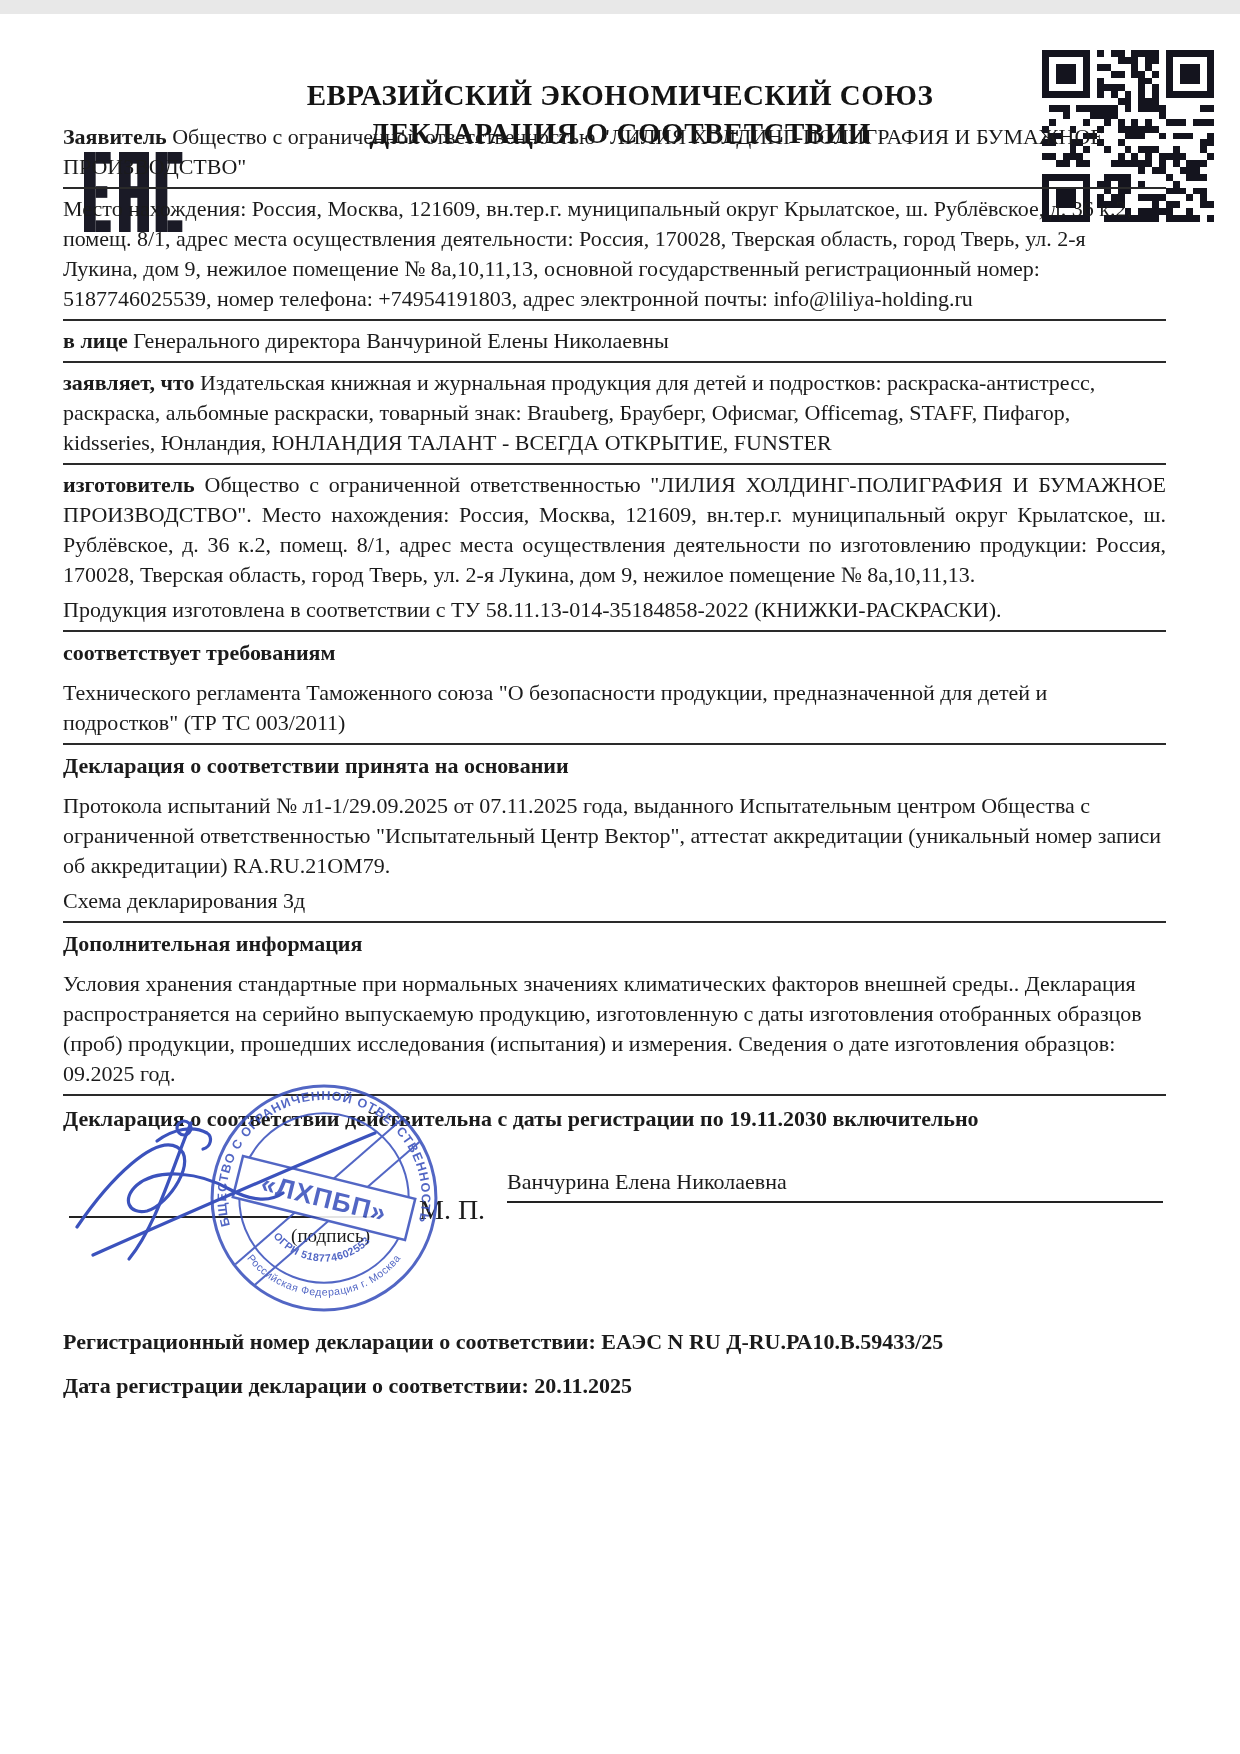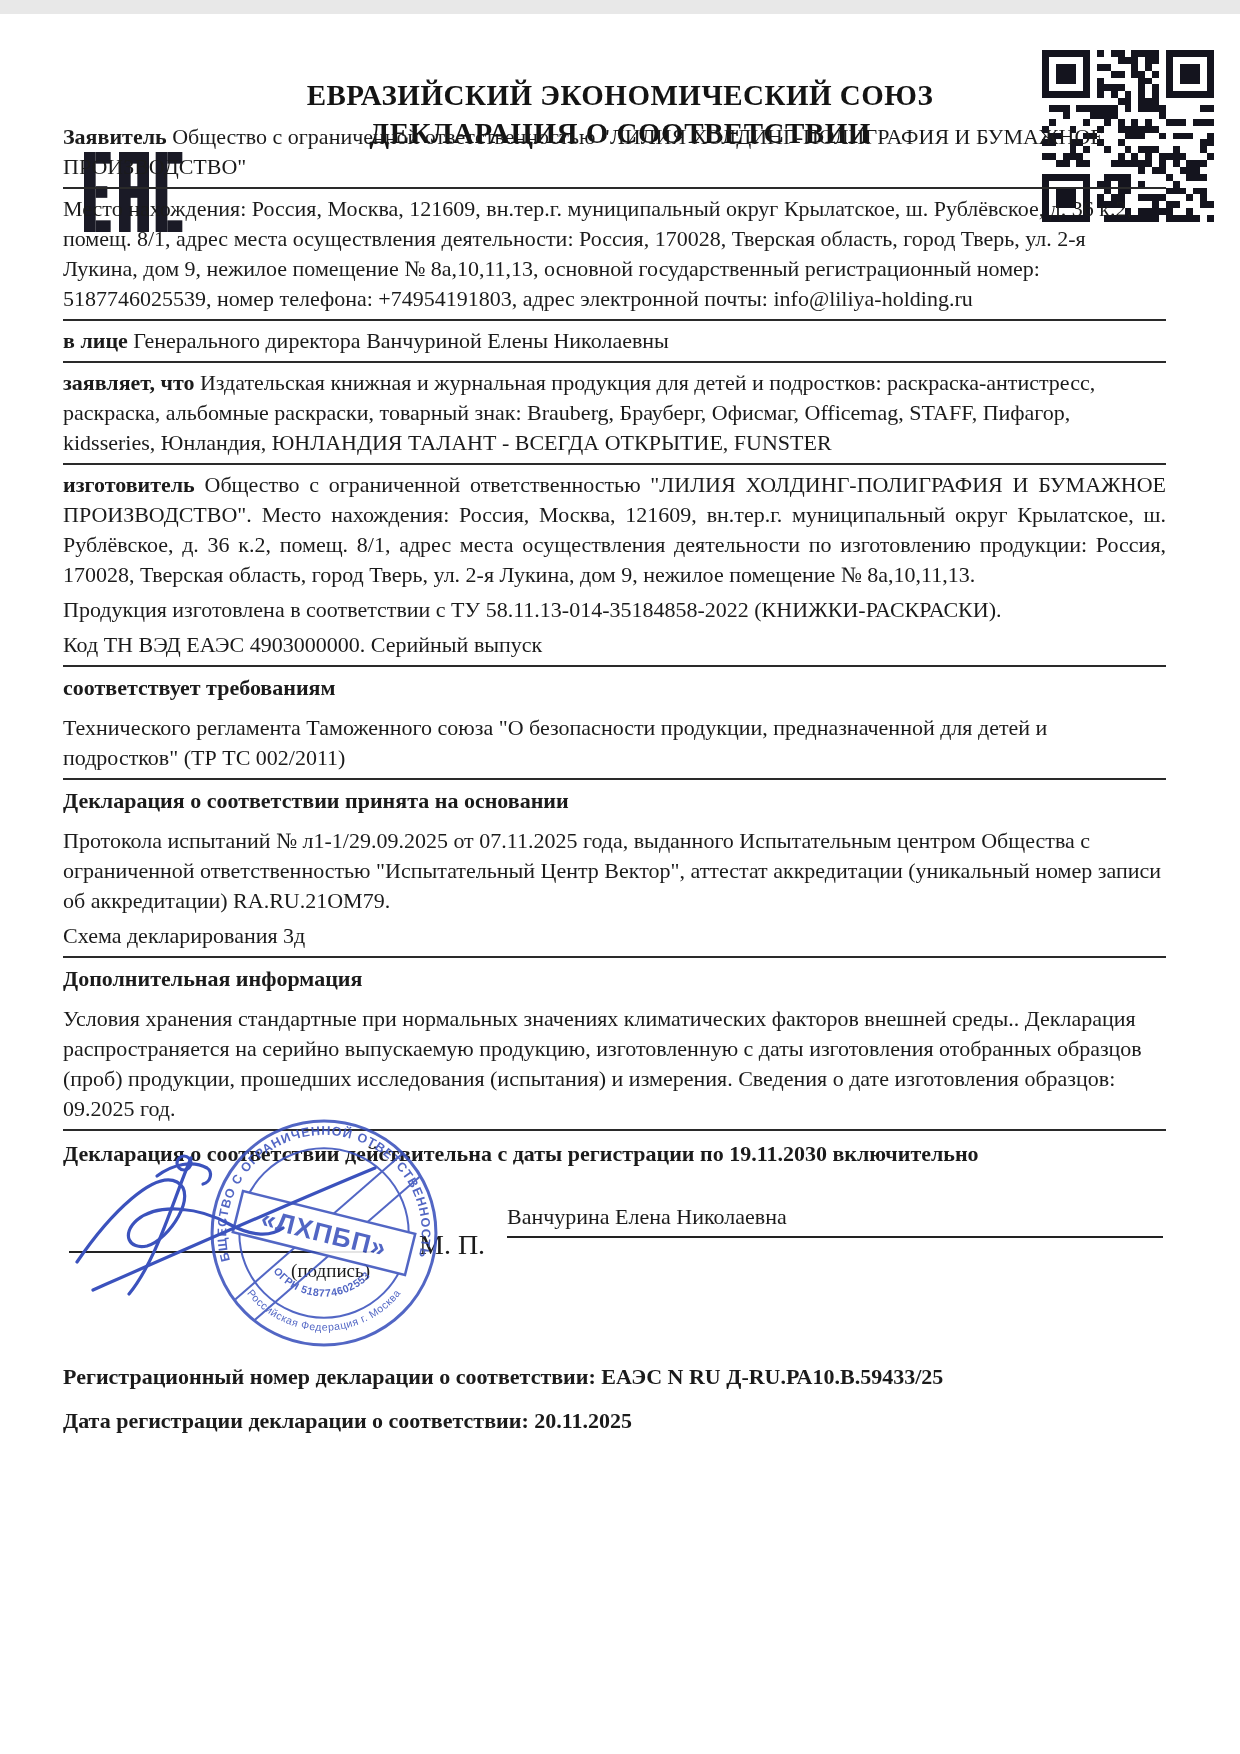--- a/index.html
+++ b/index.html
@@ -392,26 +392,25 @@
 
     <p class="para"><span class="lbl">в лице</span> <span>Генерального директора Ванчуриной Елены Николаевны</span></p>
     <div class="rule"></div>
 
     <p class="para"><span class="lbl">заявляет, что</span> <span>Издательская книжная и журнальная продукция для детей и подростков: раскраска-антистресс, раскраска, альбомные раскраски, товарный знак: Brauberg, Брауберг, Офисмаг, Officemag, STAFF, Пифагор, kidsseries, Юнландия, ЮНЛАНДИЯ ТАЛАНТ - ВСЕГДА ОТКРЫТИЕ, FUNSTER</span></p>
     <div class="rule"></div>
 
     <div>
       <p class="para just"><span class="lbl">изготовитель</span> <span>Общество с ограниченной ответственностью "ЛИЛИЯ ХОЛДИНГ-ПОЛИГРАФИЯ И БУМАЖНОЕ ПРОИЗВОДСТВО". Место нахождения: Россия, Москва, 121609, вн.тер.г. муниципальный округ Крылатское, ш. Рублёвское, д. 36 к.2, помещ. 8/1, адрес места осуществления деятельности по изготовлению продукции: Россия, 170028, Тверская область, город Тверь, ул. 2-я Лукина, дом 9, нежилое помещение № 8а,10,11,13.</span></p>
       <p class="para">Продукция изготовлена в соответствии с ТУ 58.11.13-014-35184858-2022 (КНИЖКИ-РАСКРАСКИ).</p>
-      <p class="para">Код ТН ВЭД ЕАЭС 4903000000. Серийный выпуск</p>
     </div>
     <div class="rule"></div>
 
     <p class="para bold-head">соответствует требованиям</p>
-    <p class="para">Технического регламента Таможенного союза "О безопасности продукции, предназначенной для детей и подростков" (ТР ТС 002/2011)</p>
+    <p class="para">Технического регламента Таможенного союза "О безопасности продукции, предназначенной для детей и подростков" (ТР ТС 003/2011)</p>
     <div class="rule"></div>
 
     <p class="para bold-head">Декларация о соответствии принята на основании</p>
     <p class="para">Протокола испытаний № л1-1/29.09.2025 от 07.11.2025 года, выданного Испытательным центром Общества с ограниченной ответственностью "Испытательный Центр Вектор", аттестат аккредитации (уникальный номер записи об аккредитации) RA.RU.21ОМ79.</p>
     <p class="para">Схема декларирования 3д</p>
     <div class="rule"></div>
 
     <p class="para bold-head">Дополнительная информация</p>
     <p class="para">Условия хранения стандартные при нормальных значениях климатических факторов внешней среды.. Декларация распространяется на серийно выпускаемую продукцию, изготовленную с даты изготовления отобранных образцов (проб) продукции, прошедших исследования (испытания) и измерения. Сведения о дате изготовления образцов: 09.2025 год.</p>
     <div class="rule"></div>

